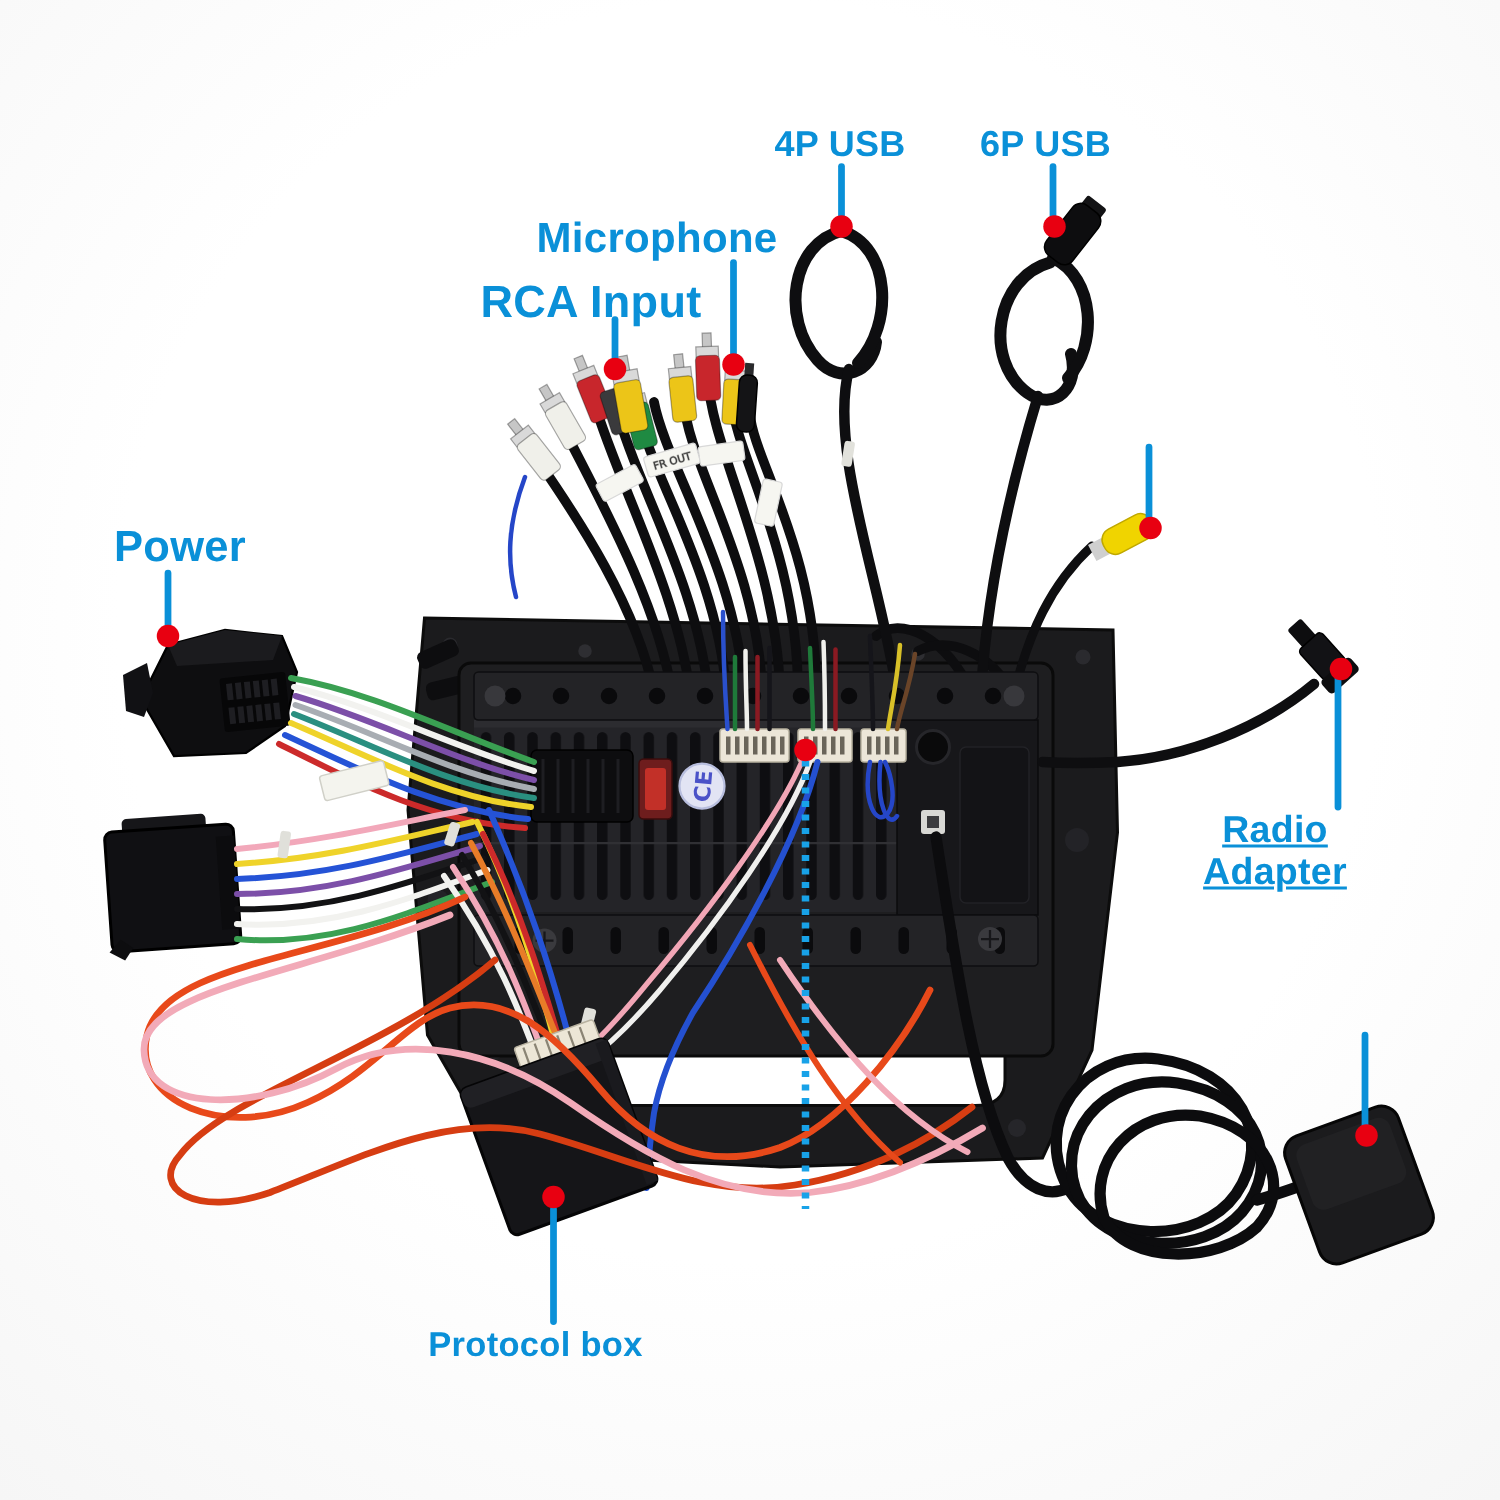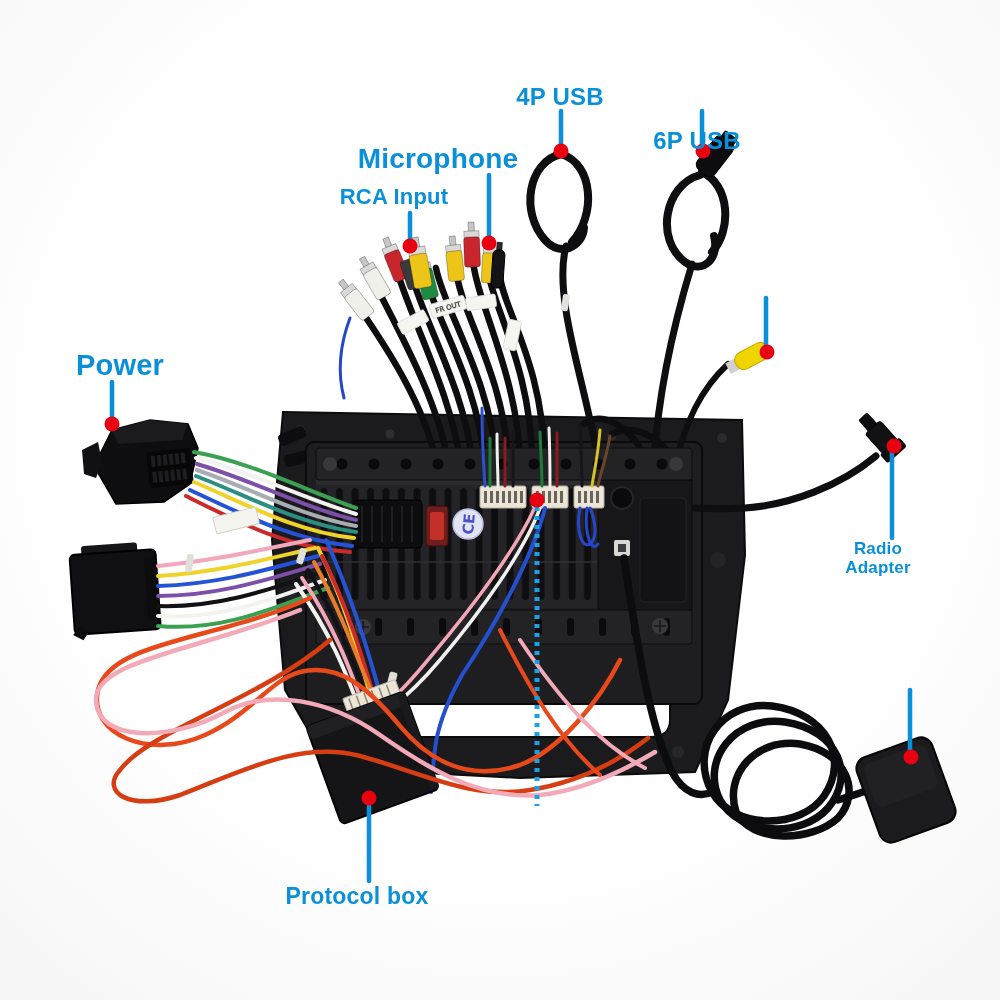--- a/index.html
+++ b/index.html
@@ -387,19 +387,19 @@
     <circle cx="703" cy="151" r="7.5"></circle>
     <circle cx="767" cy="352" r="7.5"></circle>
     <circle cx="894" cy="446" r="7.5"></circle>
     <circle cx="911" cy="757" r="7.5"></circle>
     <circle cx="369" cy="798" r="7.5"></circle>
     <circle cx="537" cy="500" r="7.5"></circle>
   </g>
 </svg>
 
 <div class="callout" style="left: 120px; top: 350px; font-size: 29px; color: rgb(10, 144, 216);">Power</div>
-<div class="callout" style="left: 394px; top: 185px; font-size: 22px; color: rgb(10, 144, 216);">RCA Input</div>
+<div class="callout" style="left: 394px; top: 185px; font-size: 30px; color: rgb(10, 144, 216);">RCA Input</div>
 <div class="callout" style="left: 438px; top: 144px; font-size: 28px; color: rgb(10, 144, 216);">Microphone</div>
 <div class="callout" style="left: 560px; top: 84px; font-size: 24px; color: rgb(10, 144, 216);">4P USB</div>
-<div class="callout" style="left: 697px; top: 84px; font-size: 24px; color: rgb(10, 144, 216); margin-top: 44px;">6P USB</div>
-<div class="callout" style="left: 878px; top: 540px; font-size: 17px; width: 110px; color: rgb(10, 144, 216);">Radio Adapter</div>
+<div class="callout" style="left: 697px; top: 84px; font-size: 24px; color: rgb(10, 144, 216);">6P USB</div>
+<div class="callout" style="left: 850px; top: 540px; font-size: 25px; width: 110px; color: rgb(10, 144, 216); text-decoration: underline;">Radio Adapter</div>
 <div class="callout" style="left: 357px; top: 884px; font-size: 23px; color: rgb(10, 144, 216); text-align: right;">Protocol box</div>
 </div>
 
 </body></html>

